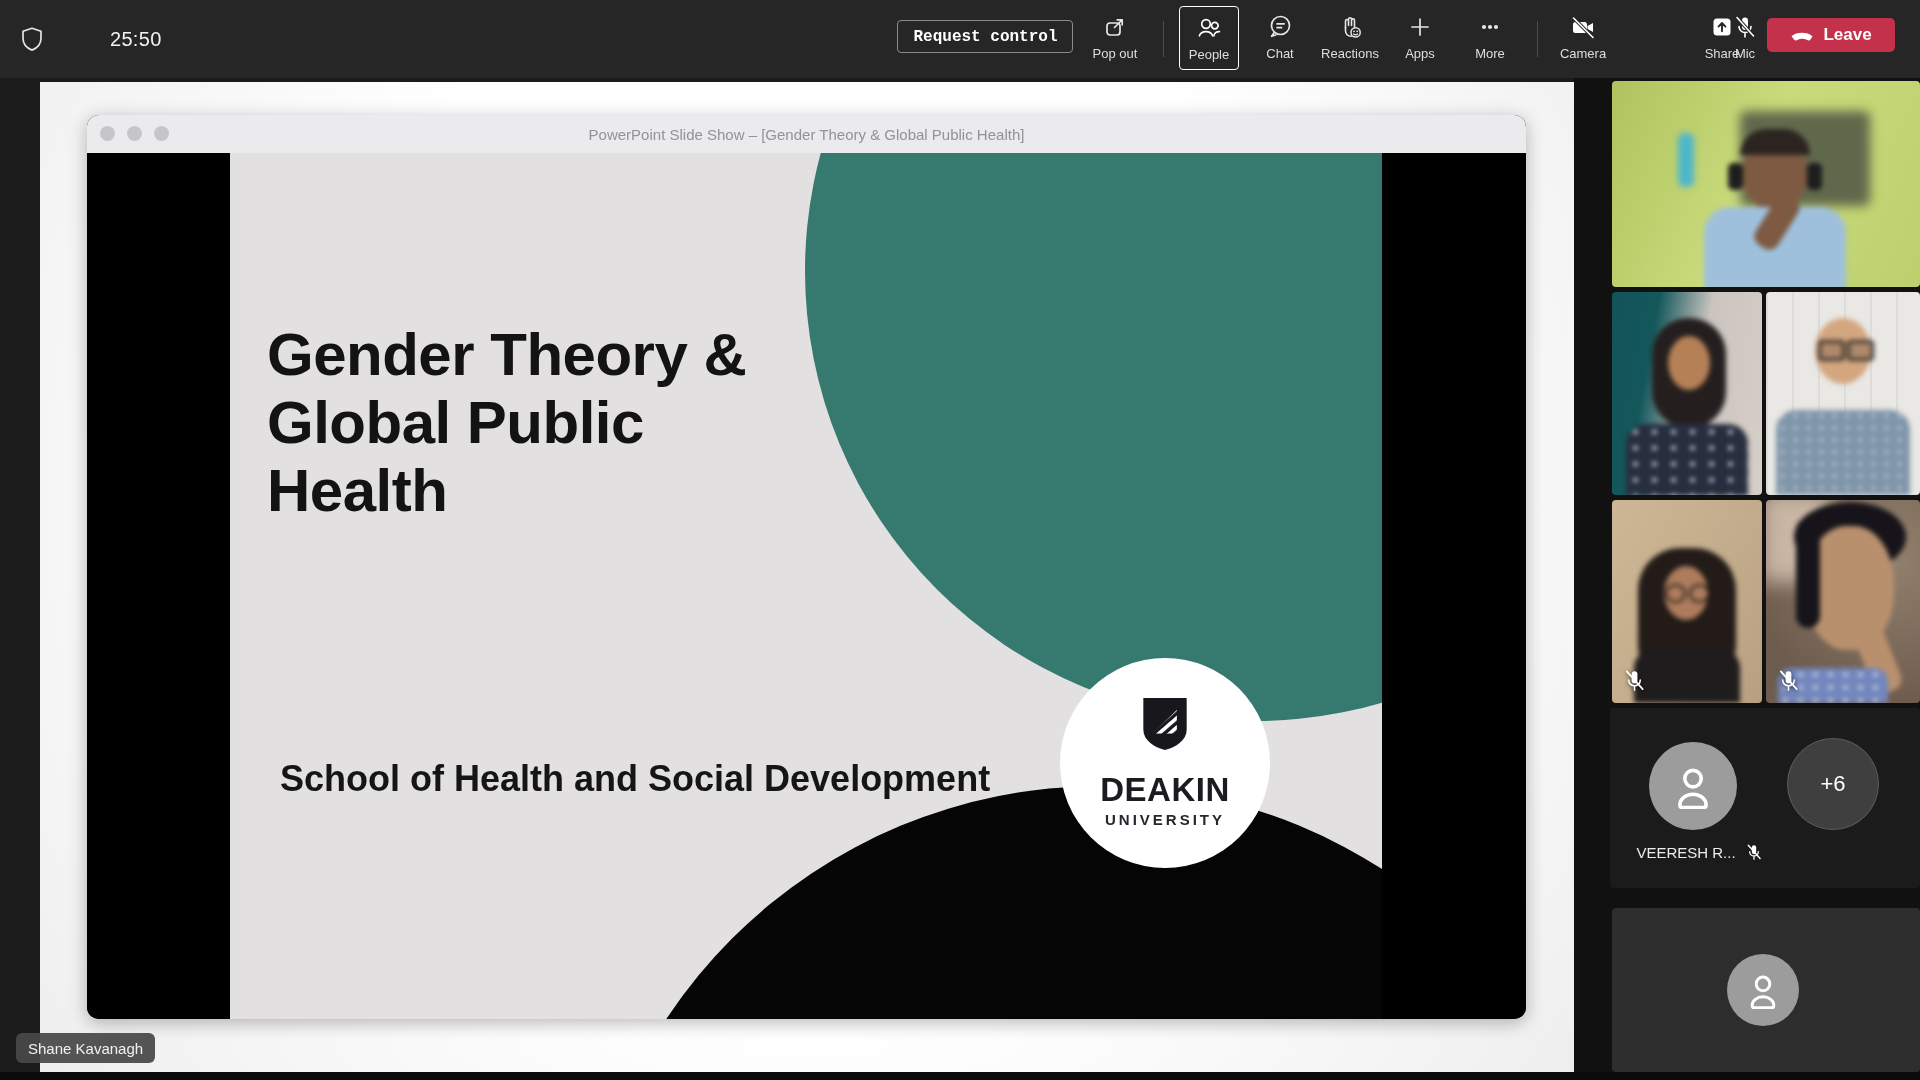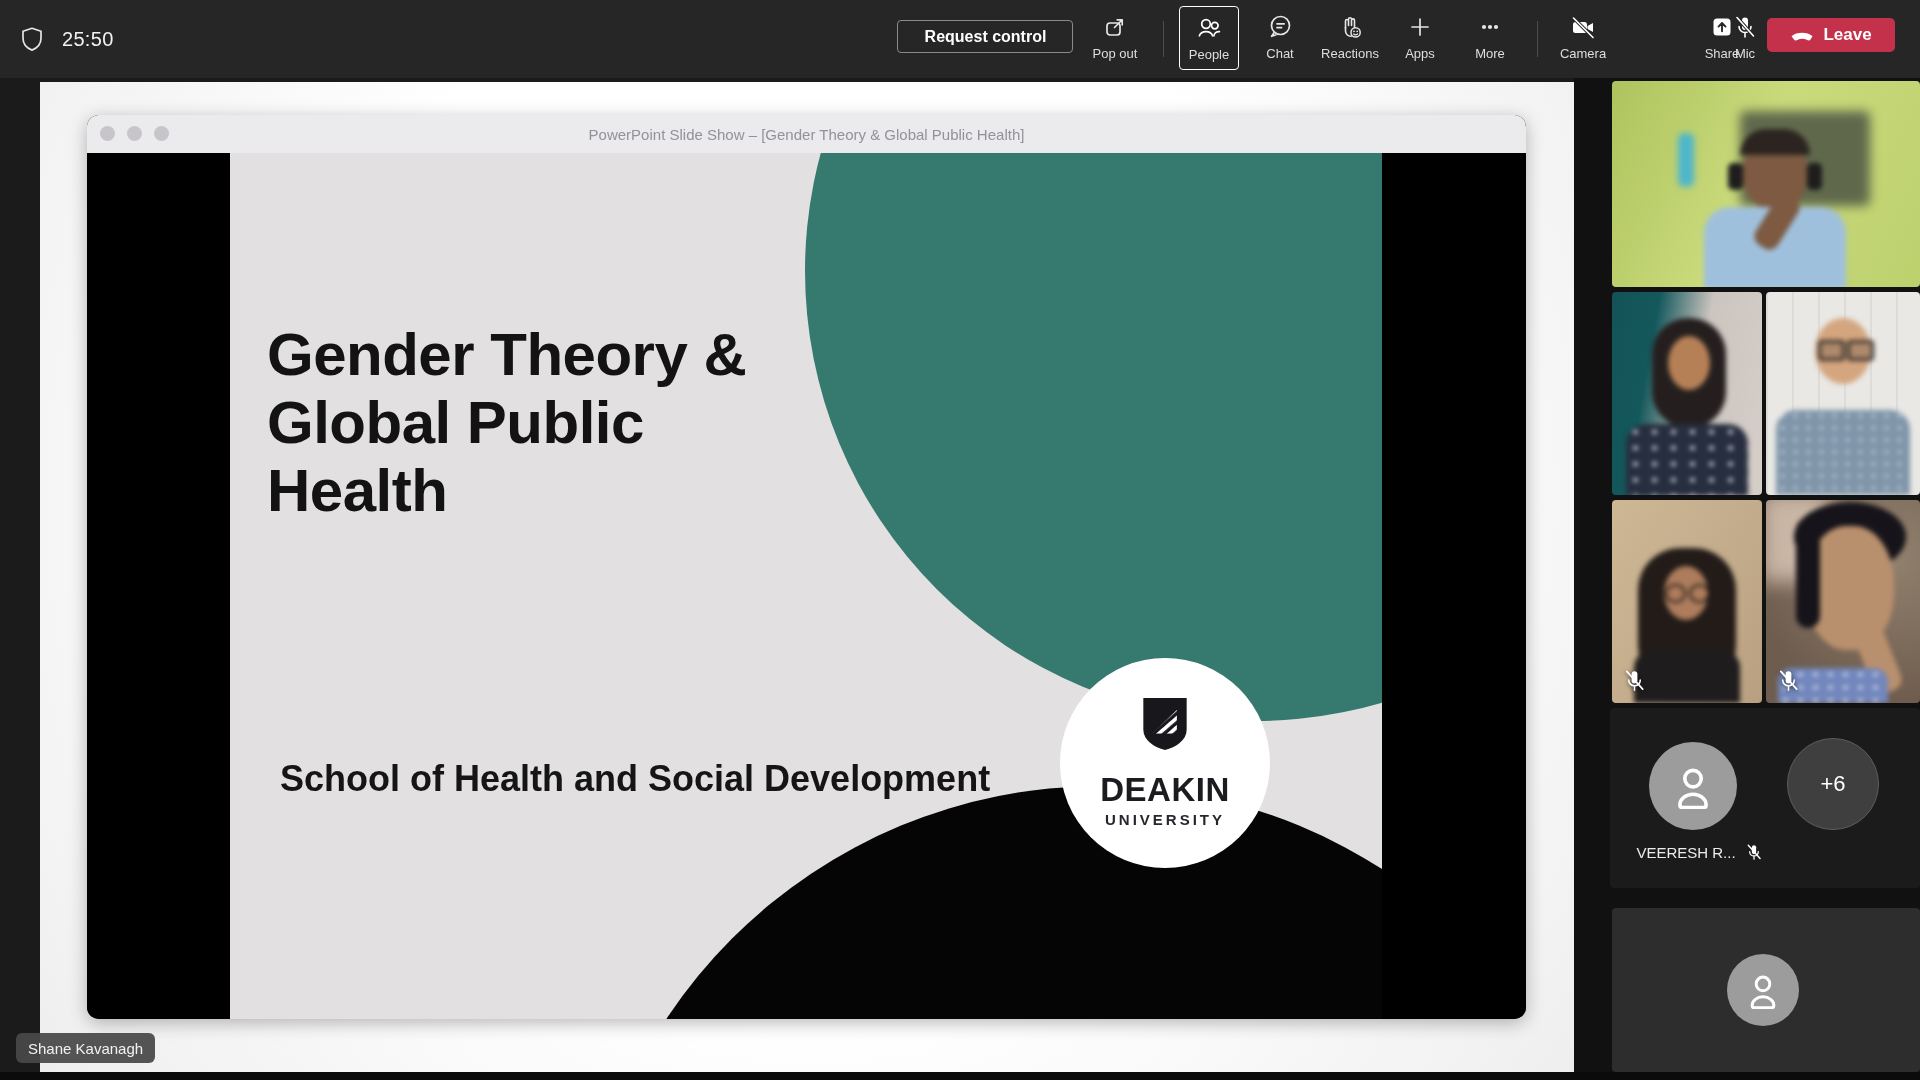--- a/index.html
+++ b/index.html
@@ -3,24 +3,24 @@
 <meta charset="utf-8">
 <style>
   html,body{margin:0;padding:0;background:#000;}
   .app{position:relative;width:1920px;height:1080px;overflow:hidden;
        background:#1c1b1c;font-family:"Liberation Sans",sans-serif;
        -webkit-font-smoothing:antialiased;}
 
   
   .toolbar{position:absolute;left:0;top:0;width:1920px;height:78px;background:#262626;z-index:20;}
   .tb-left{position:absolute;left:18px;top:0;height:78px;display:flex;align-items:center;gap:16px;}
-  .timer{color:#f2f2f2;font-size:20px;letter-spacing:.3px;}
+  .timer{color:#f2f2f2;font-size:20px;letter-spacing:.3px;margin-left:48px;}
   .btn-outline{position:absolute;left:897px;top:20px;width:176px;height:33px;
        background:transparent;border:1px solid #8a8a8a;border-radius:4px;
-       color:#fff;font-size:16px;font-weight:700;font-family:Liberation Sans, sans-serif;cursor:pointer;padding-left:7px;}
+       color:#fff;font-size:16px;font-weight:700;font-family:Liberation Mono, monospace;cursor:pointer;padding-left:7px;}
   .tool{position:absolute;top:6px;width:68px;height:64px;display:flex;flex-direction:column;
        align-items:center;justify-content:flex-start;gap:5px;background:transparent;border:none;
        color:#e3e3e3;font-family:inherit;cursor:pointer;padding-top:7px;box-sizing:border-box;}
   .tool .lbl{font-size:13px;color:#dedede;white-space:nowrap;}
   .tool.selected{border:1.6px solid #fff;border-radius:4px;width:60px;}
   .tb-divider{position:absolute;top:21px;width:1px;height:36px;background:#4d4d4d;}
   .leave-btn{position:absolute;left:1767px;top:18px;width:128px;height:34px;border:none;border-radius:5px;
        display:flex;align-items:center;justify-content:center;gap:9px;color:#fff;
        font-size:17px;font-weight:700;font-family:inherit;cursor:pointer;}
   .icon28{width:28px;height:28px;display:block;}

